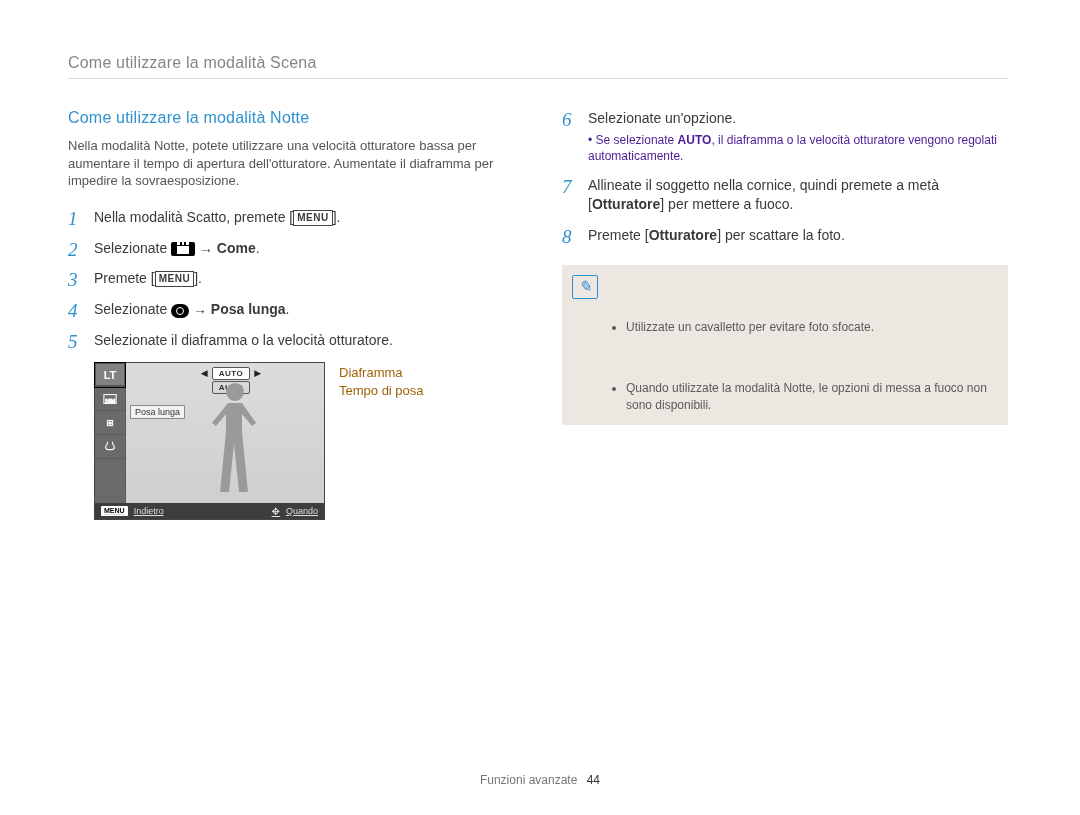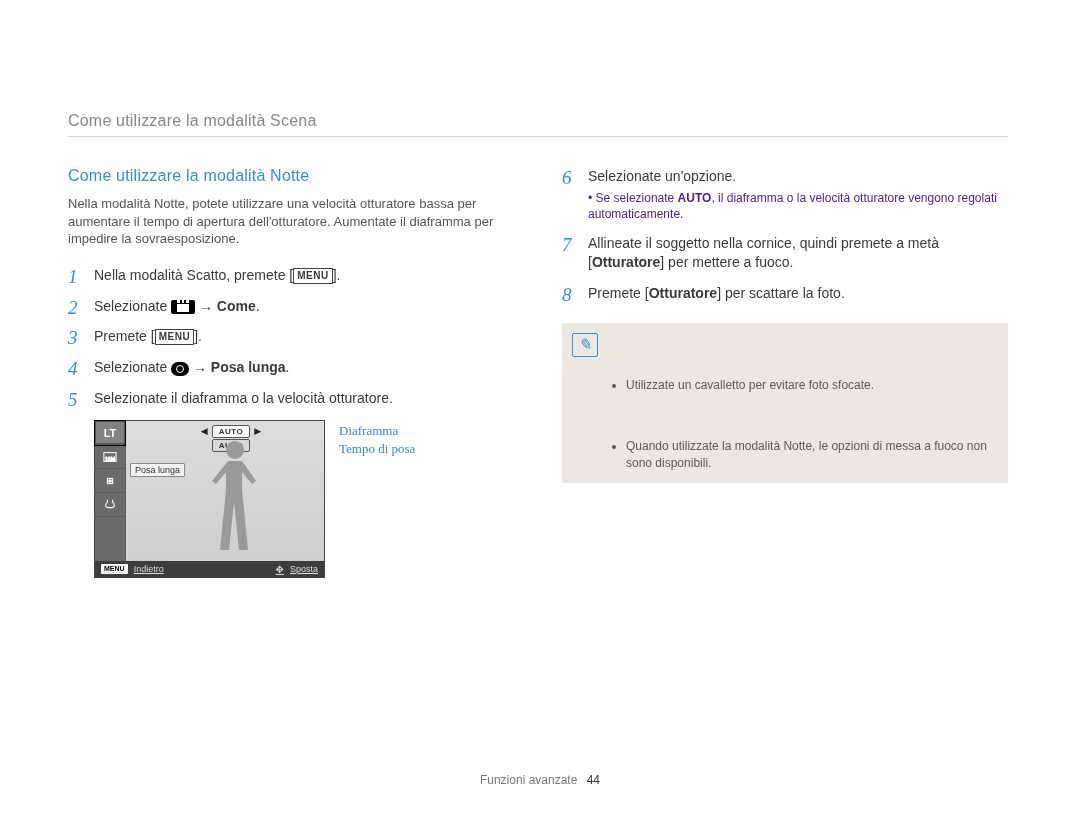--- a/index.html
+++ b/index.html
@@ -9,21 +9,21 @@
     font-family: "Helvetica Neue", Arial, sans-serif;
     color: #333;
     font-size: 14px;
     font-weight: 300;
   }
   .page {
     width: 1080px;
     height: 815px;
     position: relative;
     box-sizing: border-box;
-    padding: 112px 72px 0 68px;
+    padding: 54px 72px 0 68px;
   }
   .section-header {
     font-size: 16px;
     color: #868686;
     font-weight: 300;
     letter-spacing: .2px;
     padding-bottom: 6px;
     border-bottom: 1px solid #d8d8d8;
     width: 940px;
   }
@@ -261,23 +261,22 @@
     padding: 0 3px;
     border-radius: 1px;
     line-height: 10px;
   }
   .lcd-footer .spacer { flex: 1; }
   .lcd-footer .nav-glyph { font-size: 10px; }
 
   .lcd-callouts {
     font-size: 13px;
     line-height: 1.4;
-    color: #3b82f6;
+    color: #a16207;
     padding-top: 2px;
-    font-family: Liberation Serif, serif;
   }
 
   .pg-footer {
     position: absolute;
     bottom: 28px;
     left: 0; right: 0;
     text-align: center;
     font-size: 12px;
     color: #777;
   }
@@ -363,21 +362,21 @@
               <svg class="lcd-silhouette" width="70" height="120" viewBox="0 0 70 120">
                 <path fill="#9a9a9a" d="M35 0 a9 9 0 1 1 0 18 a9 9 0 1 1 0 -18 M28 20 h14 l14 20 -4 3 -10 -12 v18 l6 60 h-9 l-5 -48 -5 48 h-9 l6 -60 v-18 l-10 12 -4 -3 z"></path>
               </svg>
             </div>
           </div>
           <div class="lcd-footer">
             <span class="menu-chip">MENU</span>
             <span>Indietro</span>
             <span class="spacer"></span>
             <span class="nav-glyph">✥</span>
-            <span>Sposta</span>
+            <span>Quando</span>
           </div>
         </div>
         <div class="lcd-callouts">
           <div>Diaframma</div>
           <div>Tempo di posa</div>
         </div>
       </div>
     </div>
 
     <div class="col">

